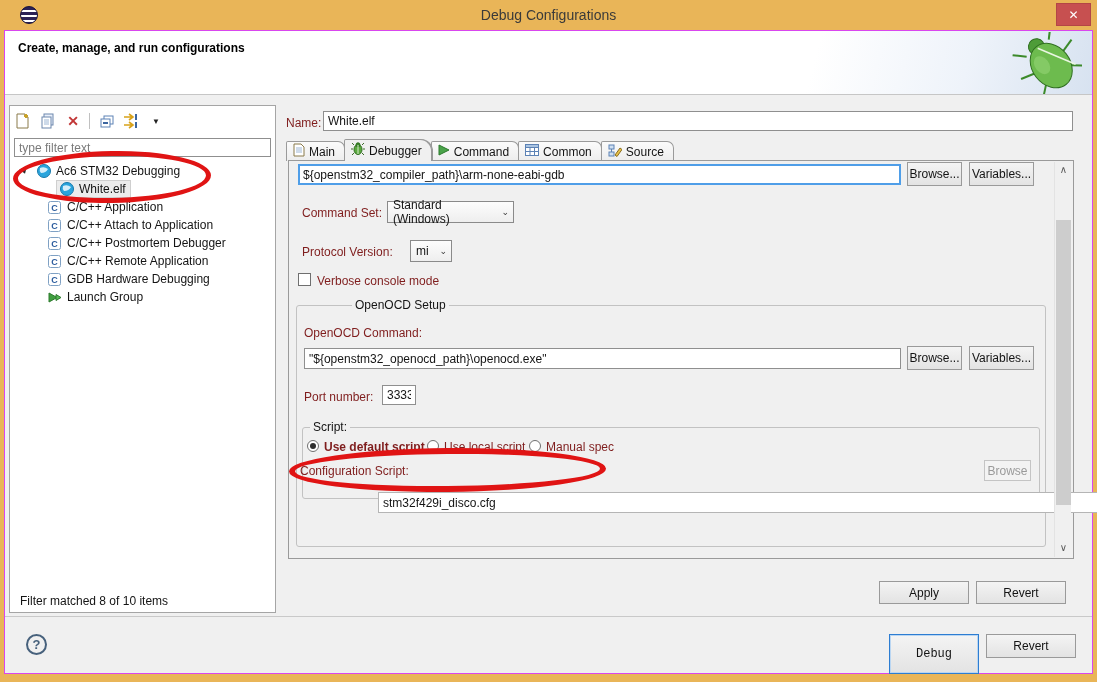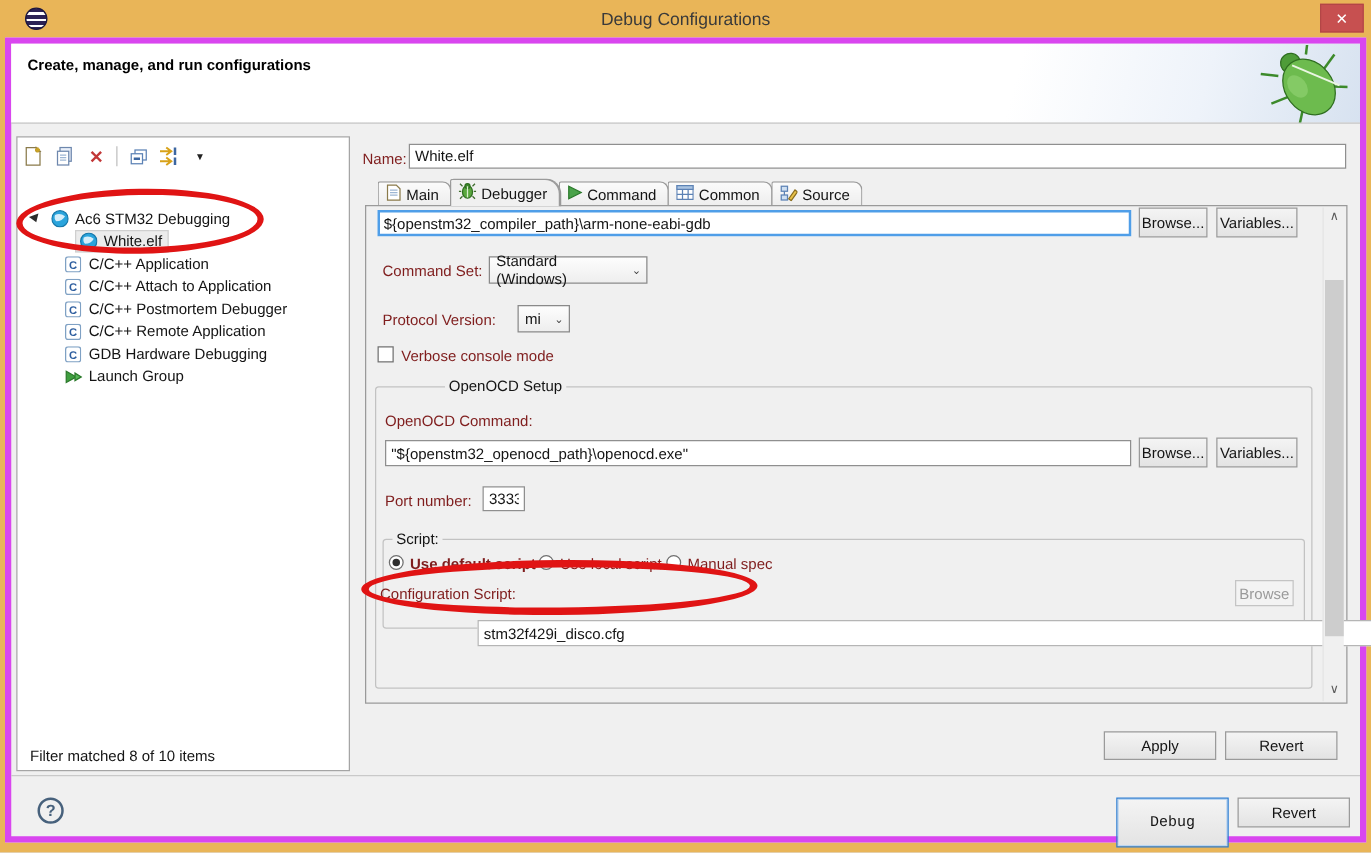--- a/index.html
+++ b/index.html
@@ -7,21 +7,21 @@
   .window { position:relative; width:1097px; height:682px; background:#e9b558; outline:1px solid #b3893f; overflow:hidden; }
 
   
   .titlebar { position:absolute; left:0; top:0; width:100%; height:30px; }
   .title-text { position:absolute; left:0; right:0; top:0; height:30px; line-height:30px; text-align:center; font-size:14px; color:#3a3a3a; }
   .eclipse-icon { position:absolute; left:20px; top:6px; width:18px; height:18px; border-radius:50%; background:#2c2255;
     background-image:repeating-linear-gradient(#2c2255 0 3px, #ffffff 3px 5px); border:1px solid #1c163d; }
   .close-btn { position:absolute; right:6px; top:3px; width:35px; height:23px; background:#c75050; color:#fff; font-size:12px; text-align:center; line-height:23px; cursor:pointer; border:1px solid #b34646; }
 
   
-  .dialog { position:absolute; left:4px; top:30px; width:1089px; height:644px; background:#f0f0f0; border:5px solid #d946ef; }
+  .dialog { position:absolute; left:4px; top:30px; width:1089px; height:644px; background:#f0f0f0; border:1px solid #d946ef; }
 
   .header { position:absolute; left:0; top:0; width:100%; height:64px; background:linear-gradient(105deg,#ffffff 0%,#ffffff 74%,#eef3fa 88%,#d7e2f0 100%); border-bottom:1px solid #c6c6c6; }
   .header-title { position:absolute; left:13px; top:10px; font-size:12px; font-weight:bold; color:#000; }
   .bug-art { position:absolute; right:10px; top:1px; }
 
   
   .left-panel { position:absolute; left:4px; top:74px; width:267px; height:508px; background:#fff; border:1px solid #a5a5a5; }
   .lp-toolbar { position:absolute; left:4px; top:3px; height:24px; display:flex; align-items:center; gap:7px; }
   .tb-sep { width:1px; height:16px; background:#c0c0c0; }
   .tb-ic { width:18px; height:18px; display:flex; align-items:center; justify-content:center; }
@@ -34,21 +34,21 @@
   .twisty { position:absolute; left:10px; width:0; height:0; border-left:4px solid transparent; border-right:4px solid transparent; border-top:6px solid #2b2b2b; transform:rotate(-20deg); }
   .ti { display:inline-flex; width:15px; height:15px; align-items:center; justify-content:center; margin-right:5px; }
   .sel-box { display:inline-flex; align-items:center; background:#ececec; border:1px solid #cfcfcf; padding:0 4px 0 2px; height:18px; }
   .lp-status { position:absolute; left:10px; bottom:4px; font-size:12px; color:#141414; }
 
   
   .lbl { position:absolute; font-size:12px; color:#7f1d1d; white-space:nowrap; }
   .ipt { position:absolute; border:1px solid #8f8f8f; background:#fff; font-size:12px; padding:0 4px; color:#141414; font-family:"Liberation Sans",sans-serif; }
   .name-input { left:318px; top:80px; width:750px; height:20px; }
 
-  .tabs { position:absolute; left:293px; top:108px; height:22px; display:flex; align-items:flex-end; }
+  .tabs { position:absolute; left:281px; top:108px; height:22px; display:flex; align-items:flex-end; }
   .tab { position:relative; height:20px; display:flex; align-items:center; gap:4px; padding:0 9px 0 6px; font-size:12px; color:#141414;
     background:linear-gradient(#fbfbfb,#ededed); border:1px solid #9a9a9a; border-bottom:none; border-radius:2px 7px 0 0; margin-right:-1px; }
   .tab.active { height:22px; background:#f0f0f0; z-index:3; border-radius:2px 12px 0 0; box-shadow:1px 0 0 #9a9a9a;justify-content:center; }
 
   .tab-frame { position:absolute; left:283px; top:129px; width:786px; height:399px; border:1px solid #9a9a9a; background:#f0f0f0; z-index:2; }
 
   .btn { position:absolute; display:flex; align-items:center; justify-content:center; font-size:12px; color:#141414;
     background:linear-gradient(#f4f4f4,#e3e3e3); border:1px solid #9a9a9a; cursor:pointer; font-family:"Liberation Sans",sans-serif; }
   .btn.disabled { background:#f3f3f3; border-color:#c4c4c4; color:#9a9a9a; cursor:default; }
   .btn.default-btn { border:1px solid #2d7dd2; box-shadow:inset 0 0 0 1px #bad6f2; }
@@ -143,20 +143,21 @@
             <path d="M1 12 h8 M6 9 l4 3 l-4 3" stroke="#d8a21a" stroke-width="1.6" fill="none"></path>
             <rect x="12" y="1" width="2" height="6" fill="#3c66a0"></rect>
             <rect x="12" y="9" width="2" height="6" fill="#3c66a0"></rect>
           </svg>
         </span>
         <span class="tb-ic">
             <span class="caret">▼</span>
           </span>
       </div>
 
+      <input class="filter-input" placeholder="type filter text" style="">
 
       <div class="tree">
         <div class="trow">
           <span class="twisty"></span>
           <span style="width:26px"></span>
           <span class="ti">
             <svg width="14" height="14" viewBox="0 0 14 14">
                 <circle cx="7" cy="7" r="6.5" fill="#2aa4dc" stroke="#1779ab"></circle>
                 <path d="M3 4 q4 -2 8 1 q-2 4 -7 4 q-2 -2 -1 -5" fill="#e8f6fd" opacity="0.9"></path>
               </svg>

